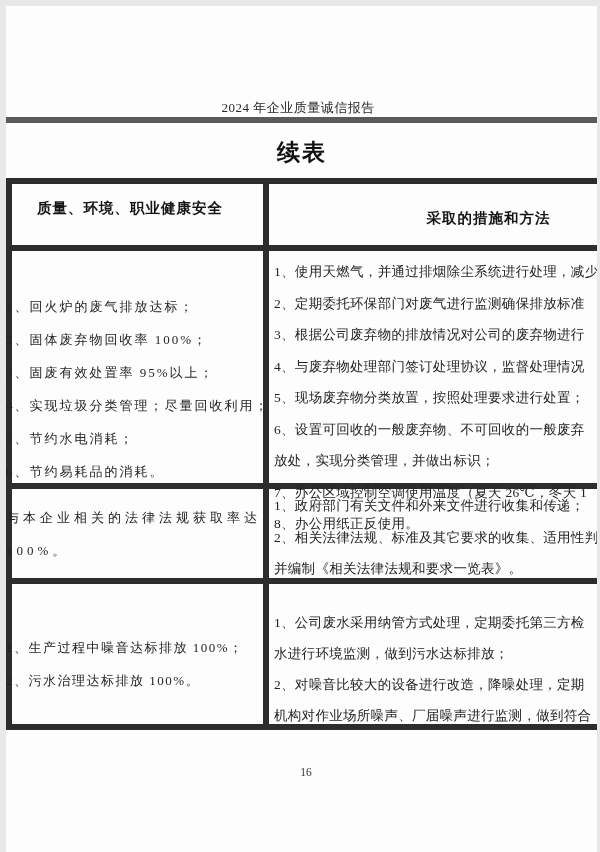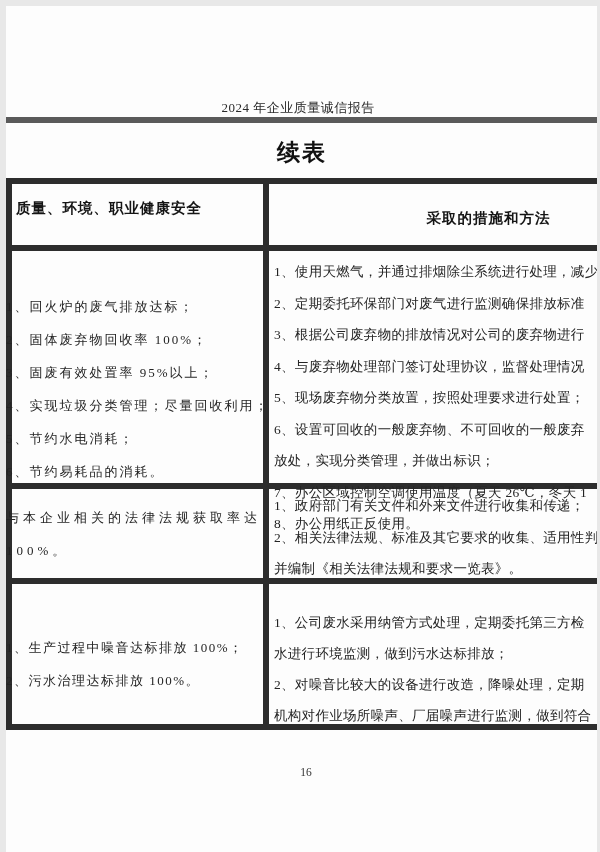--- a/index.html
+++ b/index.html
@@ -40,21 +40,22 @@
   .t-top        { top: 172px; left: 0; width: 600px; height: 2px; }
   .t-hdr-bottom { top: 239px; left: 0; width: 600px; height: 2px; }
   .t-r1-bottom  { top: 477px; left: 0; width: 600px; height: 2px; }
   .t-r2-bottom  { top: 572px; left: 0; width: 600px; height: 2px; }
   .t-bottom     { top: 718px; left: 0; width: 600px; height: 2px; }
   .t-left       { top: 172px; left: 0; width: 2px; height: 548px; }
   .t-divider    { top: 172px; left: 257px; width: 2px; height: 548px; }
 
   .hdr-cell-left {
     position: absolute;
-    top: 184px; left: 4px; width: 216px;
+    top: 184px; left: 16px; width: 216px;
+    text-align: center;
     font-weight: bold;
     font-size: 14.5px;
     line-height: 25px;
     letter-spacing: 1px;
     color: #151515;
   }
   .hdr-cell-right {
     position: absolute;
     top: 197px; left: 259px; width: 447px;
     text-align: center;

